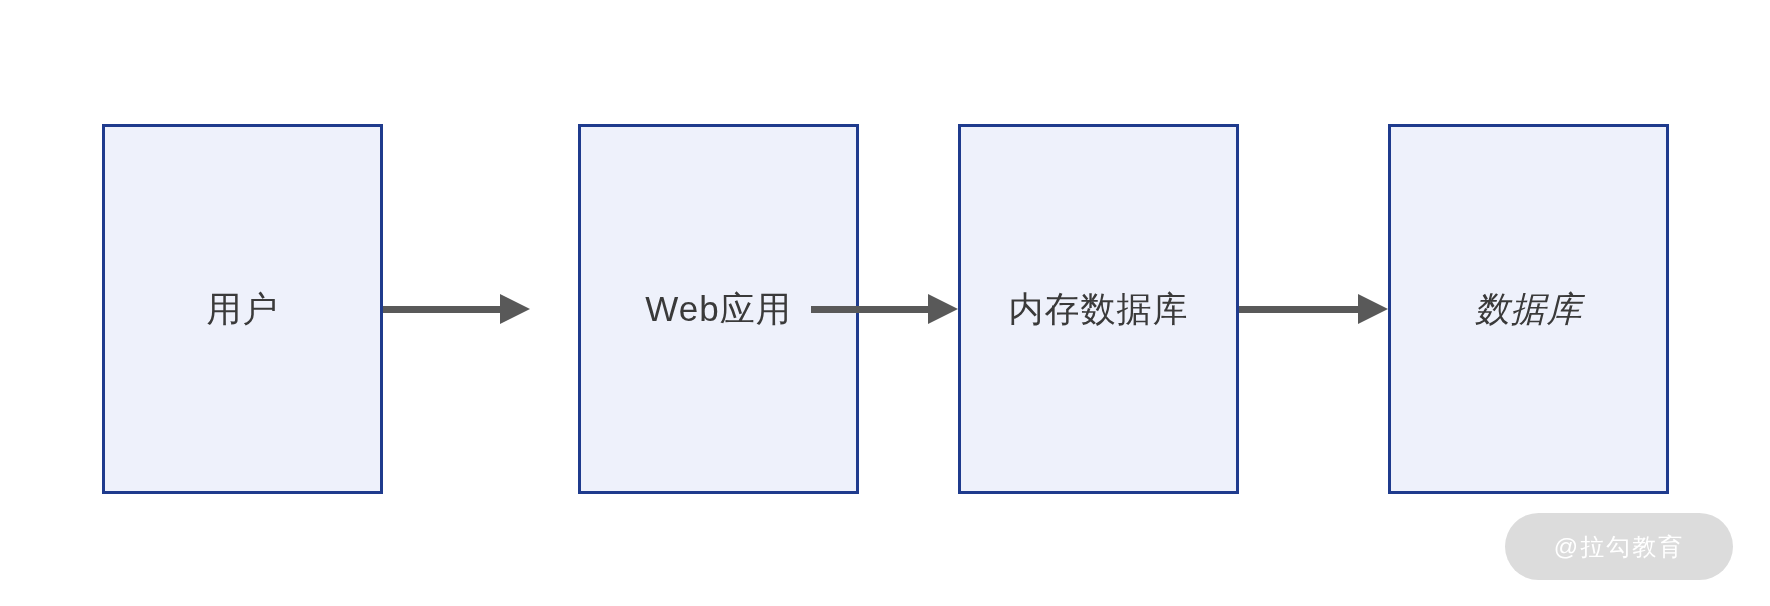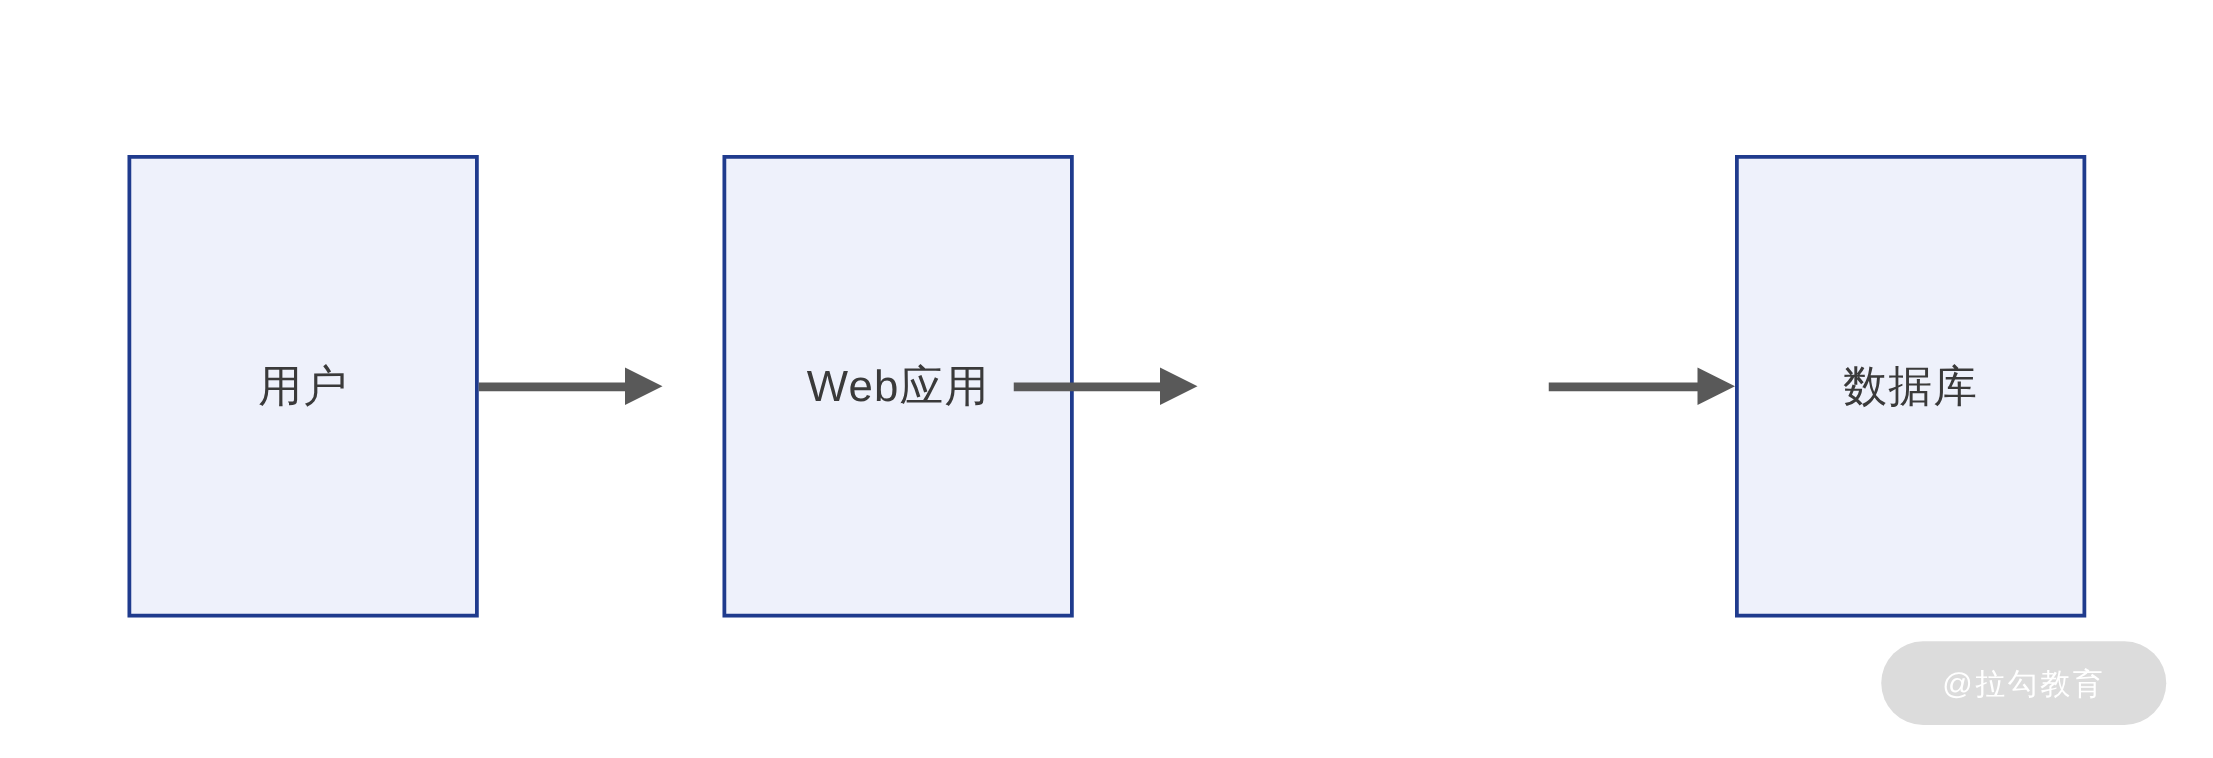--- a/index.html
+++ b/index.html
@@ -30,21 +30,21 @@
   .node-label {
     font-size: 35px;
     font-weight: 500;
     color: var(--node-text, #3a3a3a);
     letter-spacing: 1px;
     white-space: nowrap;
   }
   .node-1 { left: 102px; }
   .node-2 { left: 530px; margin-left: 48px; }
   .node-3 { left: 958px; }
-  .node-4 { left: 1388px; }
+  .node-4 { left: 1388px; font-style: italic; }
 
   .arrow {
     position: absolute;
     top: 294px;
     height: 30px;
   }
   .arrow-1 { left: 383px; width: 147px; }
   .arrow-2 { left: 811px; width: 147px; }
   .arrow-3 { left: 1239px; width: 149px; }
   .arrow .shaft {
@@ -100,20 +100,23 @@
 
   <div class="node node-2">
     <span class="node-label">Web应用</span>
   </div>
 
   <div class="arrow arrow-2">
     <div class="shaft"></div>
     <div class="head"></div>
   </div>
 
+  <div class="node node-3">
+    <span class="node-label">内存数据库</span>
+  </div>
 
   <div class="arrow arrow-3">
     <div class="shaft"></div>
     <div class="head"></div>
   </div>
 
   <div class="node node-4">
     <span class="node-label">数据库</span>
   </div>
 

